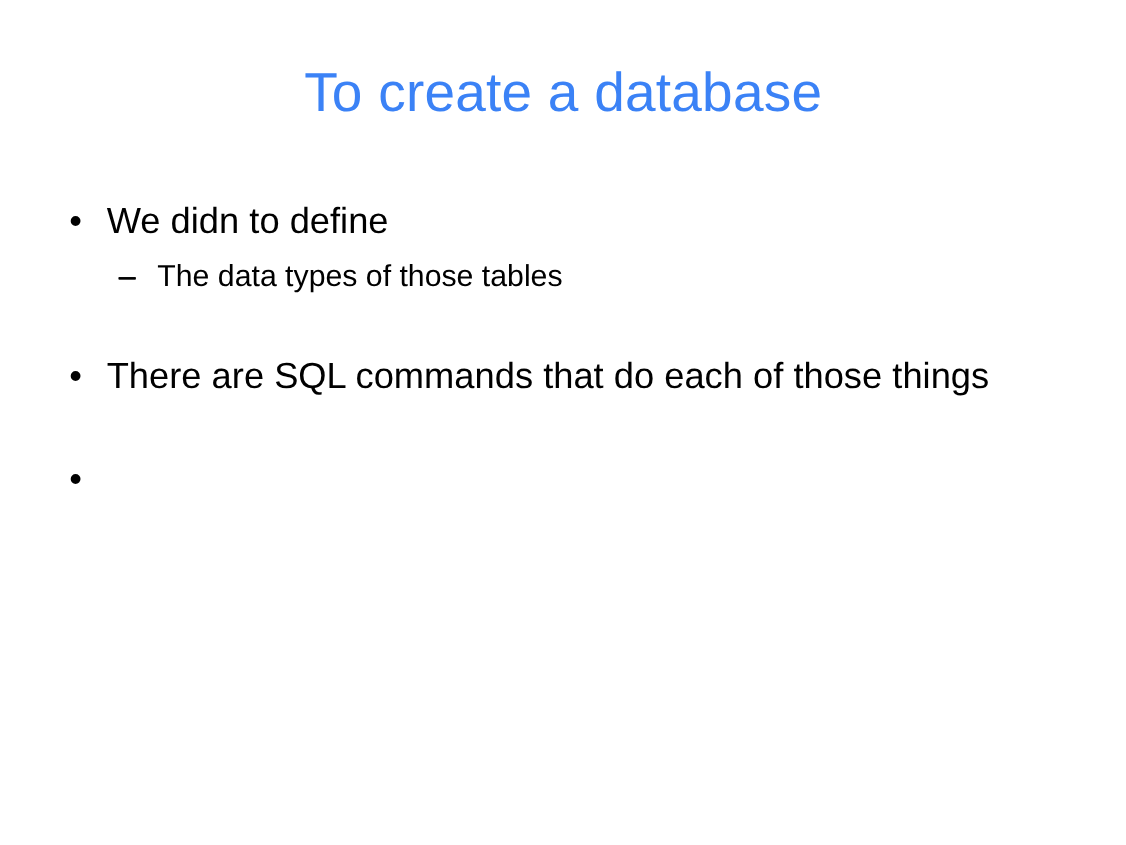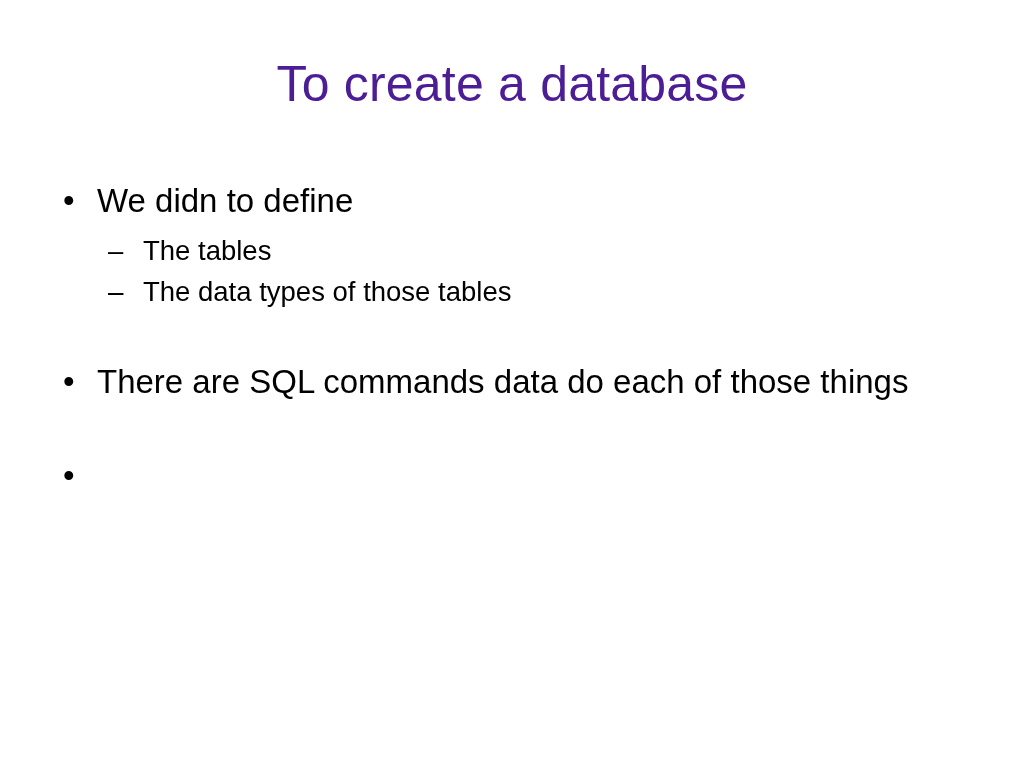--- a/index.html
+++ b/index.html
@@ -26,21 +26,21 @@
   .slide-title {
     position: absolute;
     top: 56px;
     left: 60px;
     width: 904px;
     text-align: center;
     font-size: 50px;
     line-height: 1.12;
     font-weight: 400;
     letter-spacing: 0.2px;
-    color: #4c1d95;
+    color: #3b82f6;
     white-space: nowrap;
   }
 
   .body-area {
     position: absolute;
     top: 178px;
     left: 60px;
     width: 920px;
   }
 
@@ -107,38 +107,37 @@
     <div class="bullet-group">
       <div class="bullet-l1">
         <span class="marker">•</span>
         <span>We didn to define</span>
       </div>
 
       <div class="sub-list">
         <div class="spacer-sub"></div>
         <div class="bullet-l2">
           <span class="marker">–</span>
-          <span>The tables</span>
         </div>
         <div class="bullet-l2">
           <span class="marker">–</span>
         </div>
         <div class="bullet-l2">
           <span class="marker">–</span>
           <span>The data types of those tables</span>
         </div>
       </div>
     </div>
 
     <div class="spacer-l1"></div>
 
     <div class="bullet-group">
       <div class="bullet-l1">
         <span class="marker">•</span>
-        <span>There are SQL commands data do each of those things</span>
+        <span>There are SQL commands that do each of those things</span>
       </div>
     </div>
 
     <div class="spacer-l1"></div>
 
     <div class="bullet-group">
       <div class="bullet-l1">
         <span class="marker">•</span>
       </div>
     </div>

